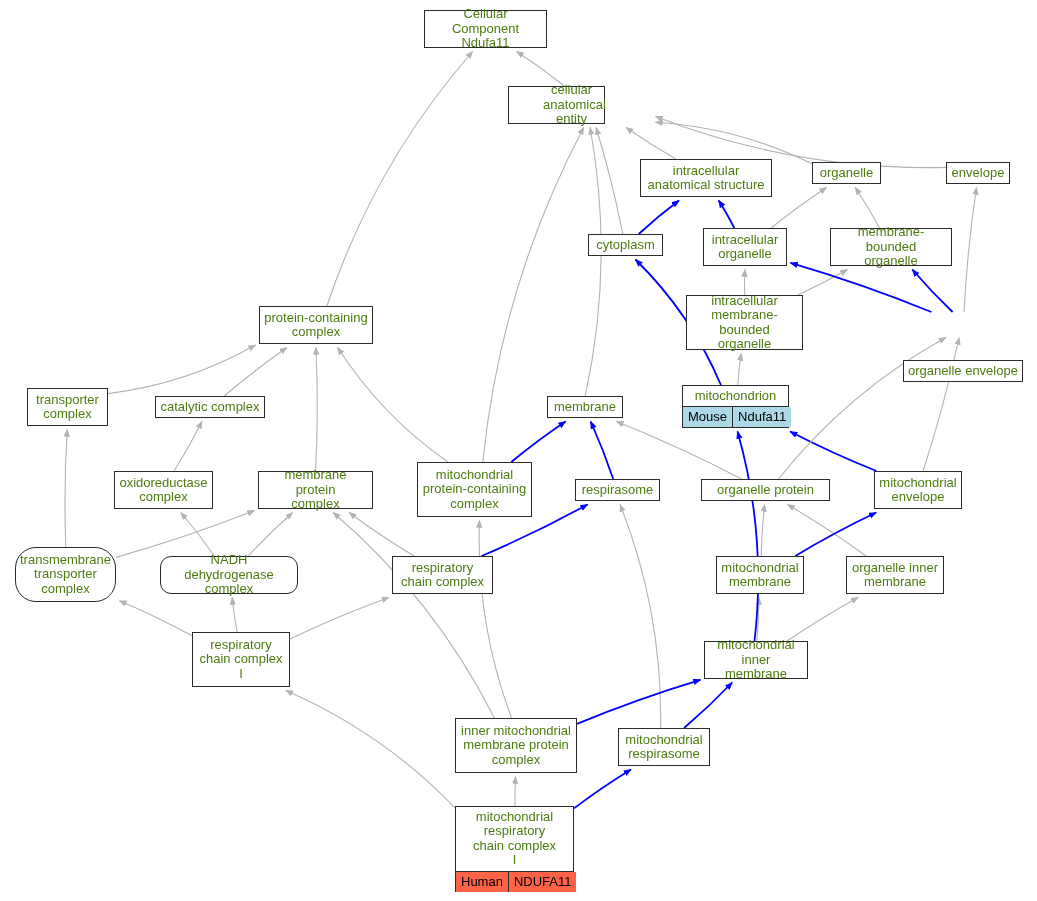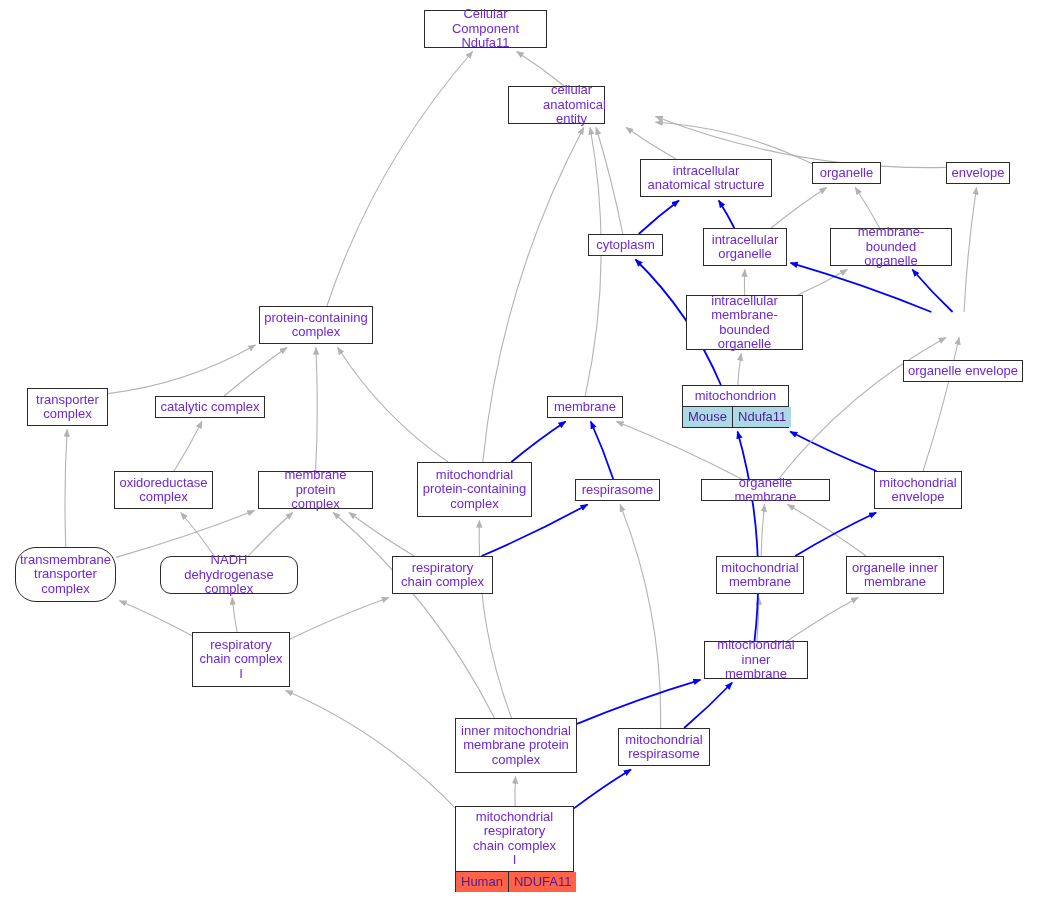--- a/index.html
+++ b/index.html
@@ -20,35 +20,35 @@
     display:flex;
     flex-direction:column;
     align-items:stretch;
     justify-content:center;
     z-index:5;
   }
   .node .title{
     text-align:center;
     font-size:13px;
     line-height:14.5px;
-    color:#6d28d9;
+    color:#4d7c0f;
     padding:3px 4px 3px 4px;
     white-space:pre-line;
   }
   .gene-row{
     display:flex;
     border-top:1px solid #2b2b2b;
     height:21px;
   }
   .gene-row .cell{
     flex:1 1 auto;
     text-align:center;
     font-size:13px;
     line-height:20px;
-    color:#4c1d95;
+    color:#000000;
     white-space:nowrap;
     padding:0 5px;
   }
   .gene-row .cell.first{border-right:1px solid #2b2b2b;}
   .gene-mouse .cell{background:#add8e6;}
   .gene-human .cell{background:#ff6347;}
 </style>
 </head>
 <body>
 
@@ -187,21 +187,21 @@
       </div>
       <div class="node" style="left: 417px; top: 462px; width: 115px; height: 55px;">
         <div class="title">mitochondrial
 protein-containing
 complex</div>
       </div>
       <div class="node" style="left: 575px; top: 479px; width: 85px; height: 22px;">
         <div class="title">respirasome</div>
       </div>
       <div class="node" style="left: 701px; top: 479px; width: 129px; height: 22px;">
-        <div class="title">organelle membrane</div>
+        <div class="title">organelle protein</div>
       </div>
       <div class="node" style="left: 874px; top: 471px; width: 88px; height: 38px;">
         <div class="title">mitochondrial
 envelope</div>
       </div>
       <div class="node" style="left: 15px; top: 547px; width: 101px; height: 55px; border-radius: 21px;">
         <div class="title">transmembrane
 transporter
 complex</div>
       </div>

